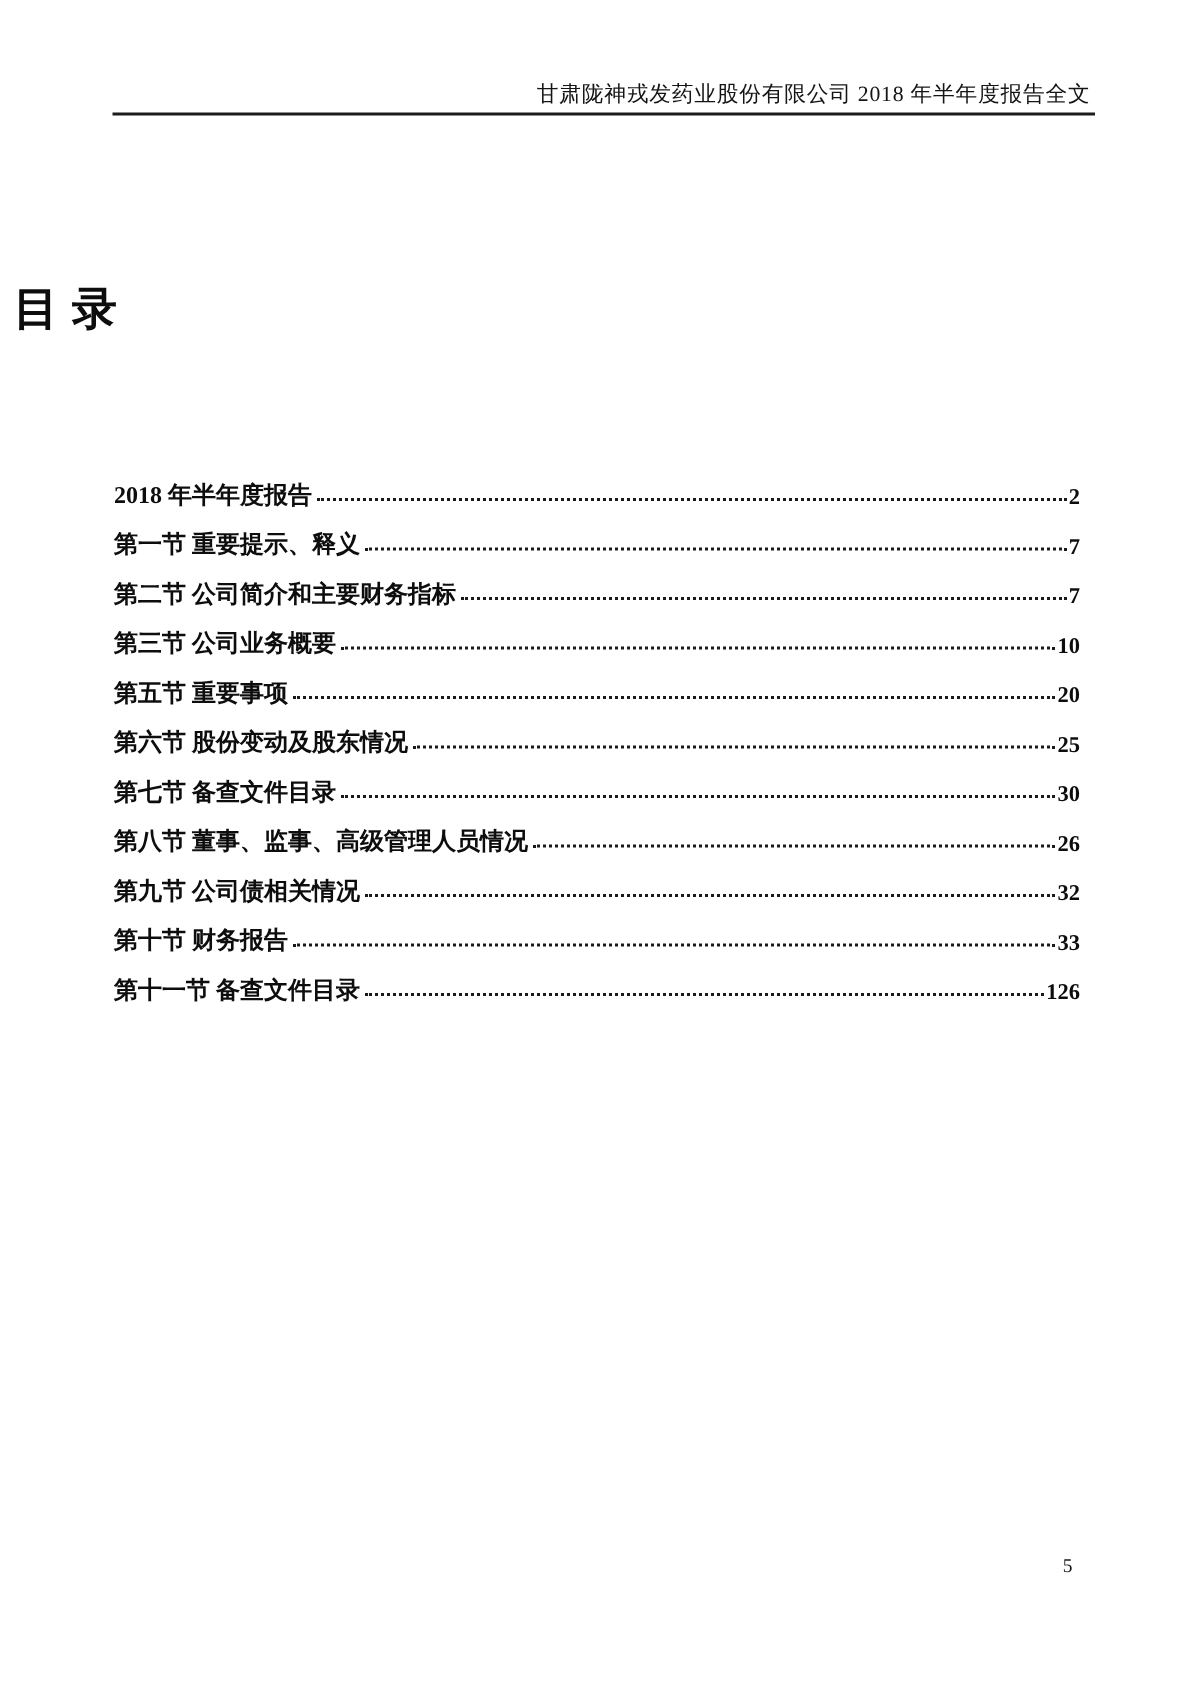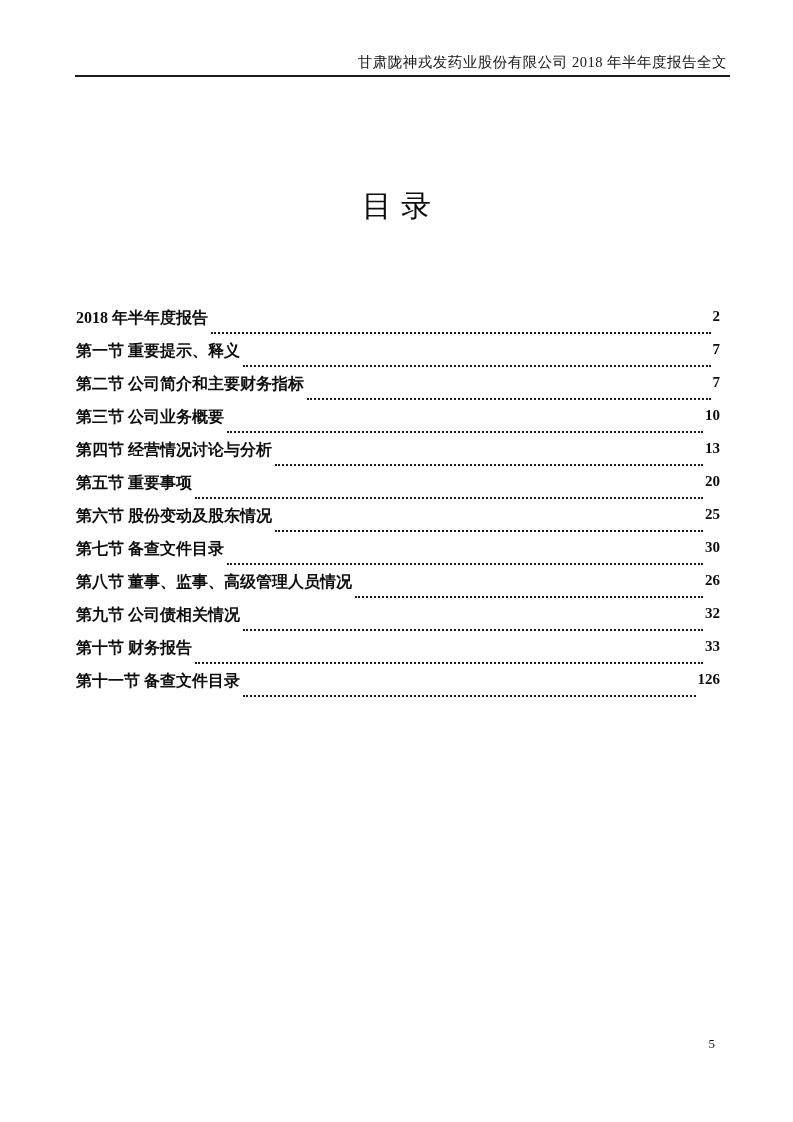--- a/index.html
+++ b/index.html
@@ -31,37 +31,36 @@
     left: 75px;
     width: 655px;
     height: 0;
     border-top: 2px solid #1c1c1c;
   }
   .doc-title {
     position: absolute;
     top: 186px;
     left: 0;
     width: 100%;
-    text-align: center;
     font-size: 30px;
-    font-weight: normal;
+    font-weight: bold;
     letter-spacing: 9px;
     padding-left: 9px;
     box-sizing: border-box;
     color: #0d0d0d;
   }
   .toc {
     position: absolute;
     top: 308px;
     left: 76px;
     right: 73px;
   }
   .toc-row {
     display: flex;
-    align-items: flex-start;
+    align-items: flex-end;
     height: 33px;
   }
   .toc-label {
     font-weight: bold;
     font-size: 16px;
     white-space: nowrap;
     color: #0d0d0d;
   }
   .toc-leader {
     flex: 1;
@@ -114,25 +113,20 @@
     <span class="toc-leader"></span>
     <span class="toc-page">7</span>
   </div>
 
   <div class="toc-row">
     <span class="toc-label">第三节 公司业务概要</span>
     <span class="toc-leader"></span>
     <span class="toc-page">10</span>
   </div>
 
-  <div class="toc-row">
-    <span class="toc-label">第四节 经营情况讨论与分析</span>
-    <span class="toc-leader"></span>
-    <span class="toc-page">13</span>
-  </div>
 
   <div class="toc-row">
     <span class="toc-label">第五节 重要事项</span>
     <span class="toc-leader"></span>
     <span class="toc-page">20</span>
   </div>
 
   <div class="toc-row">
     <span class="toc-label">第六节 股份变动及股东情况</span>
     <span class="toc-leader"></span>

